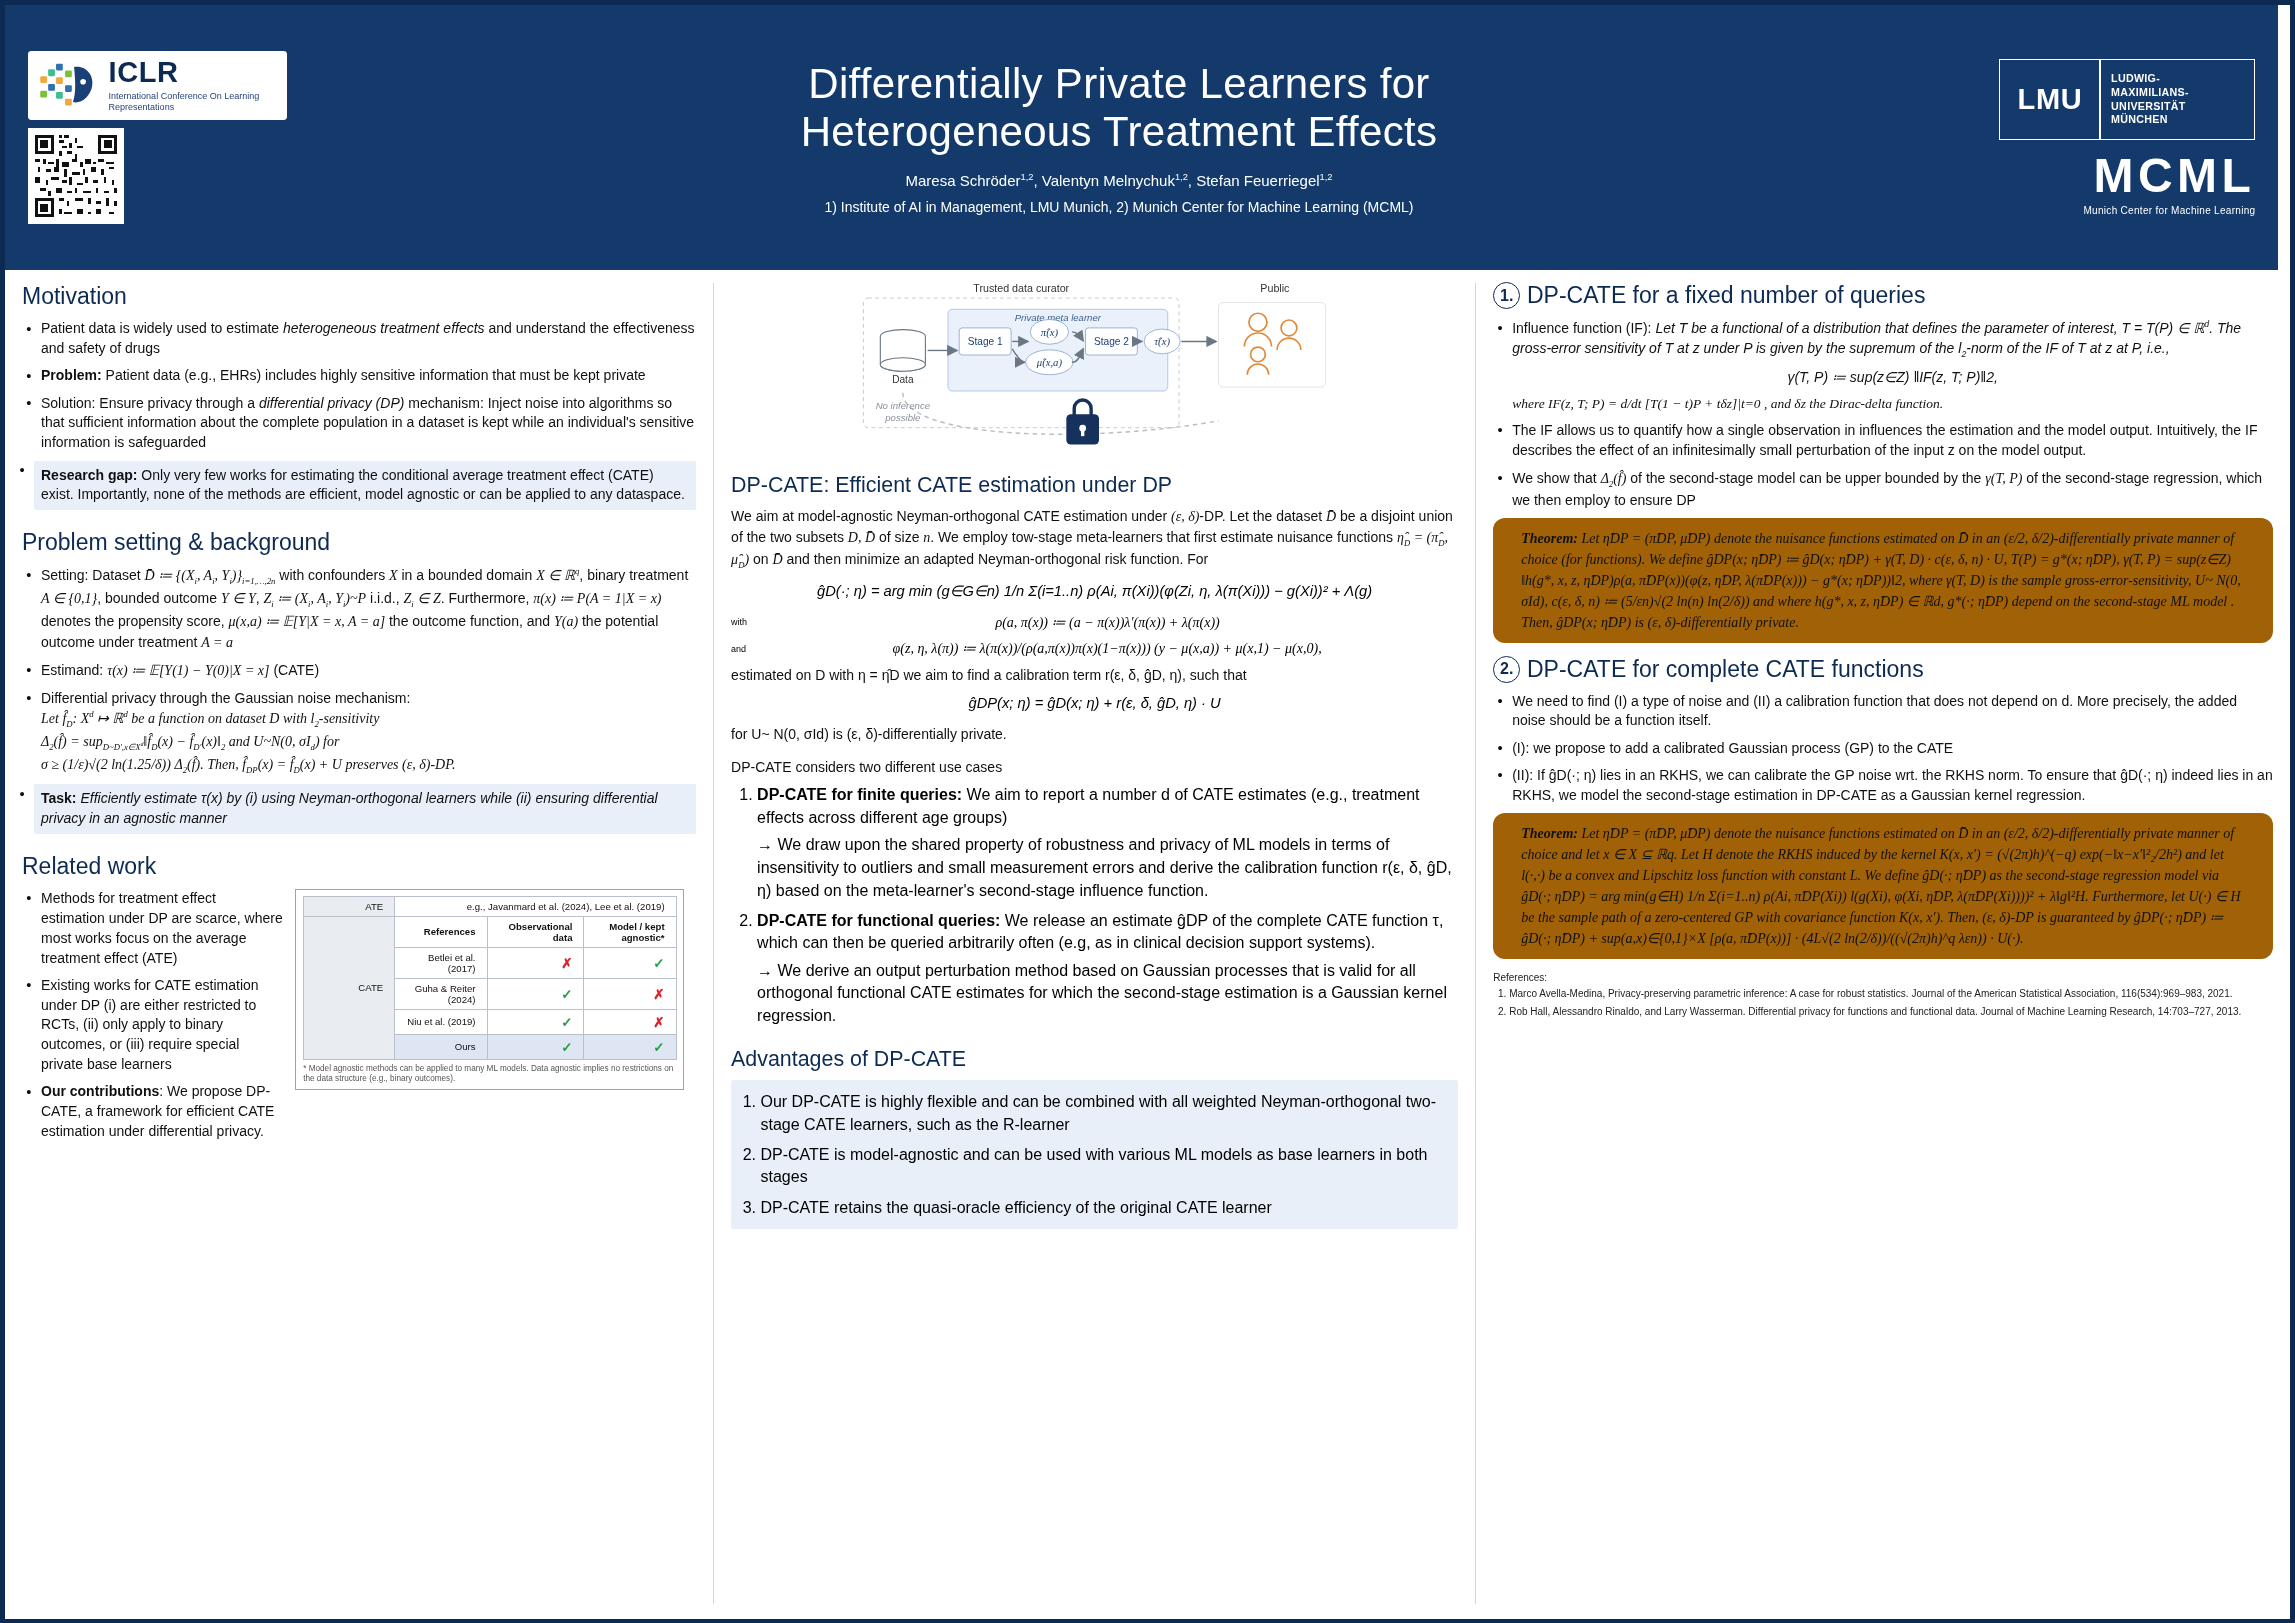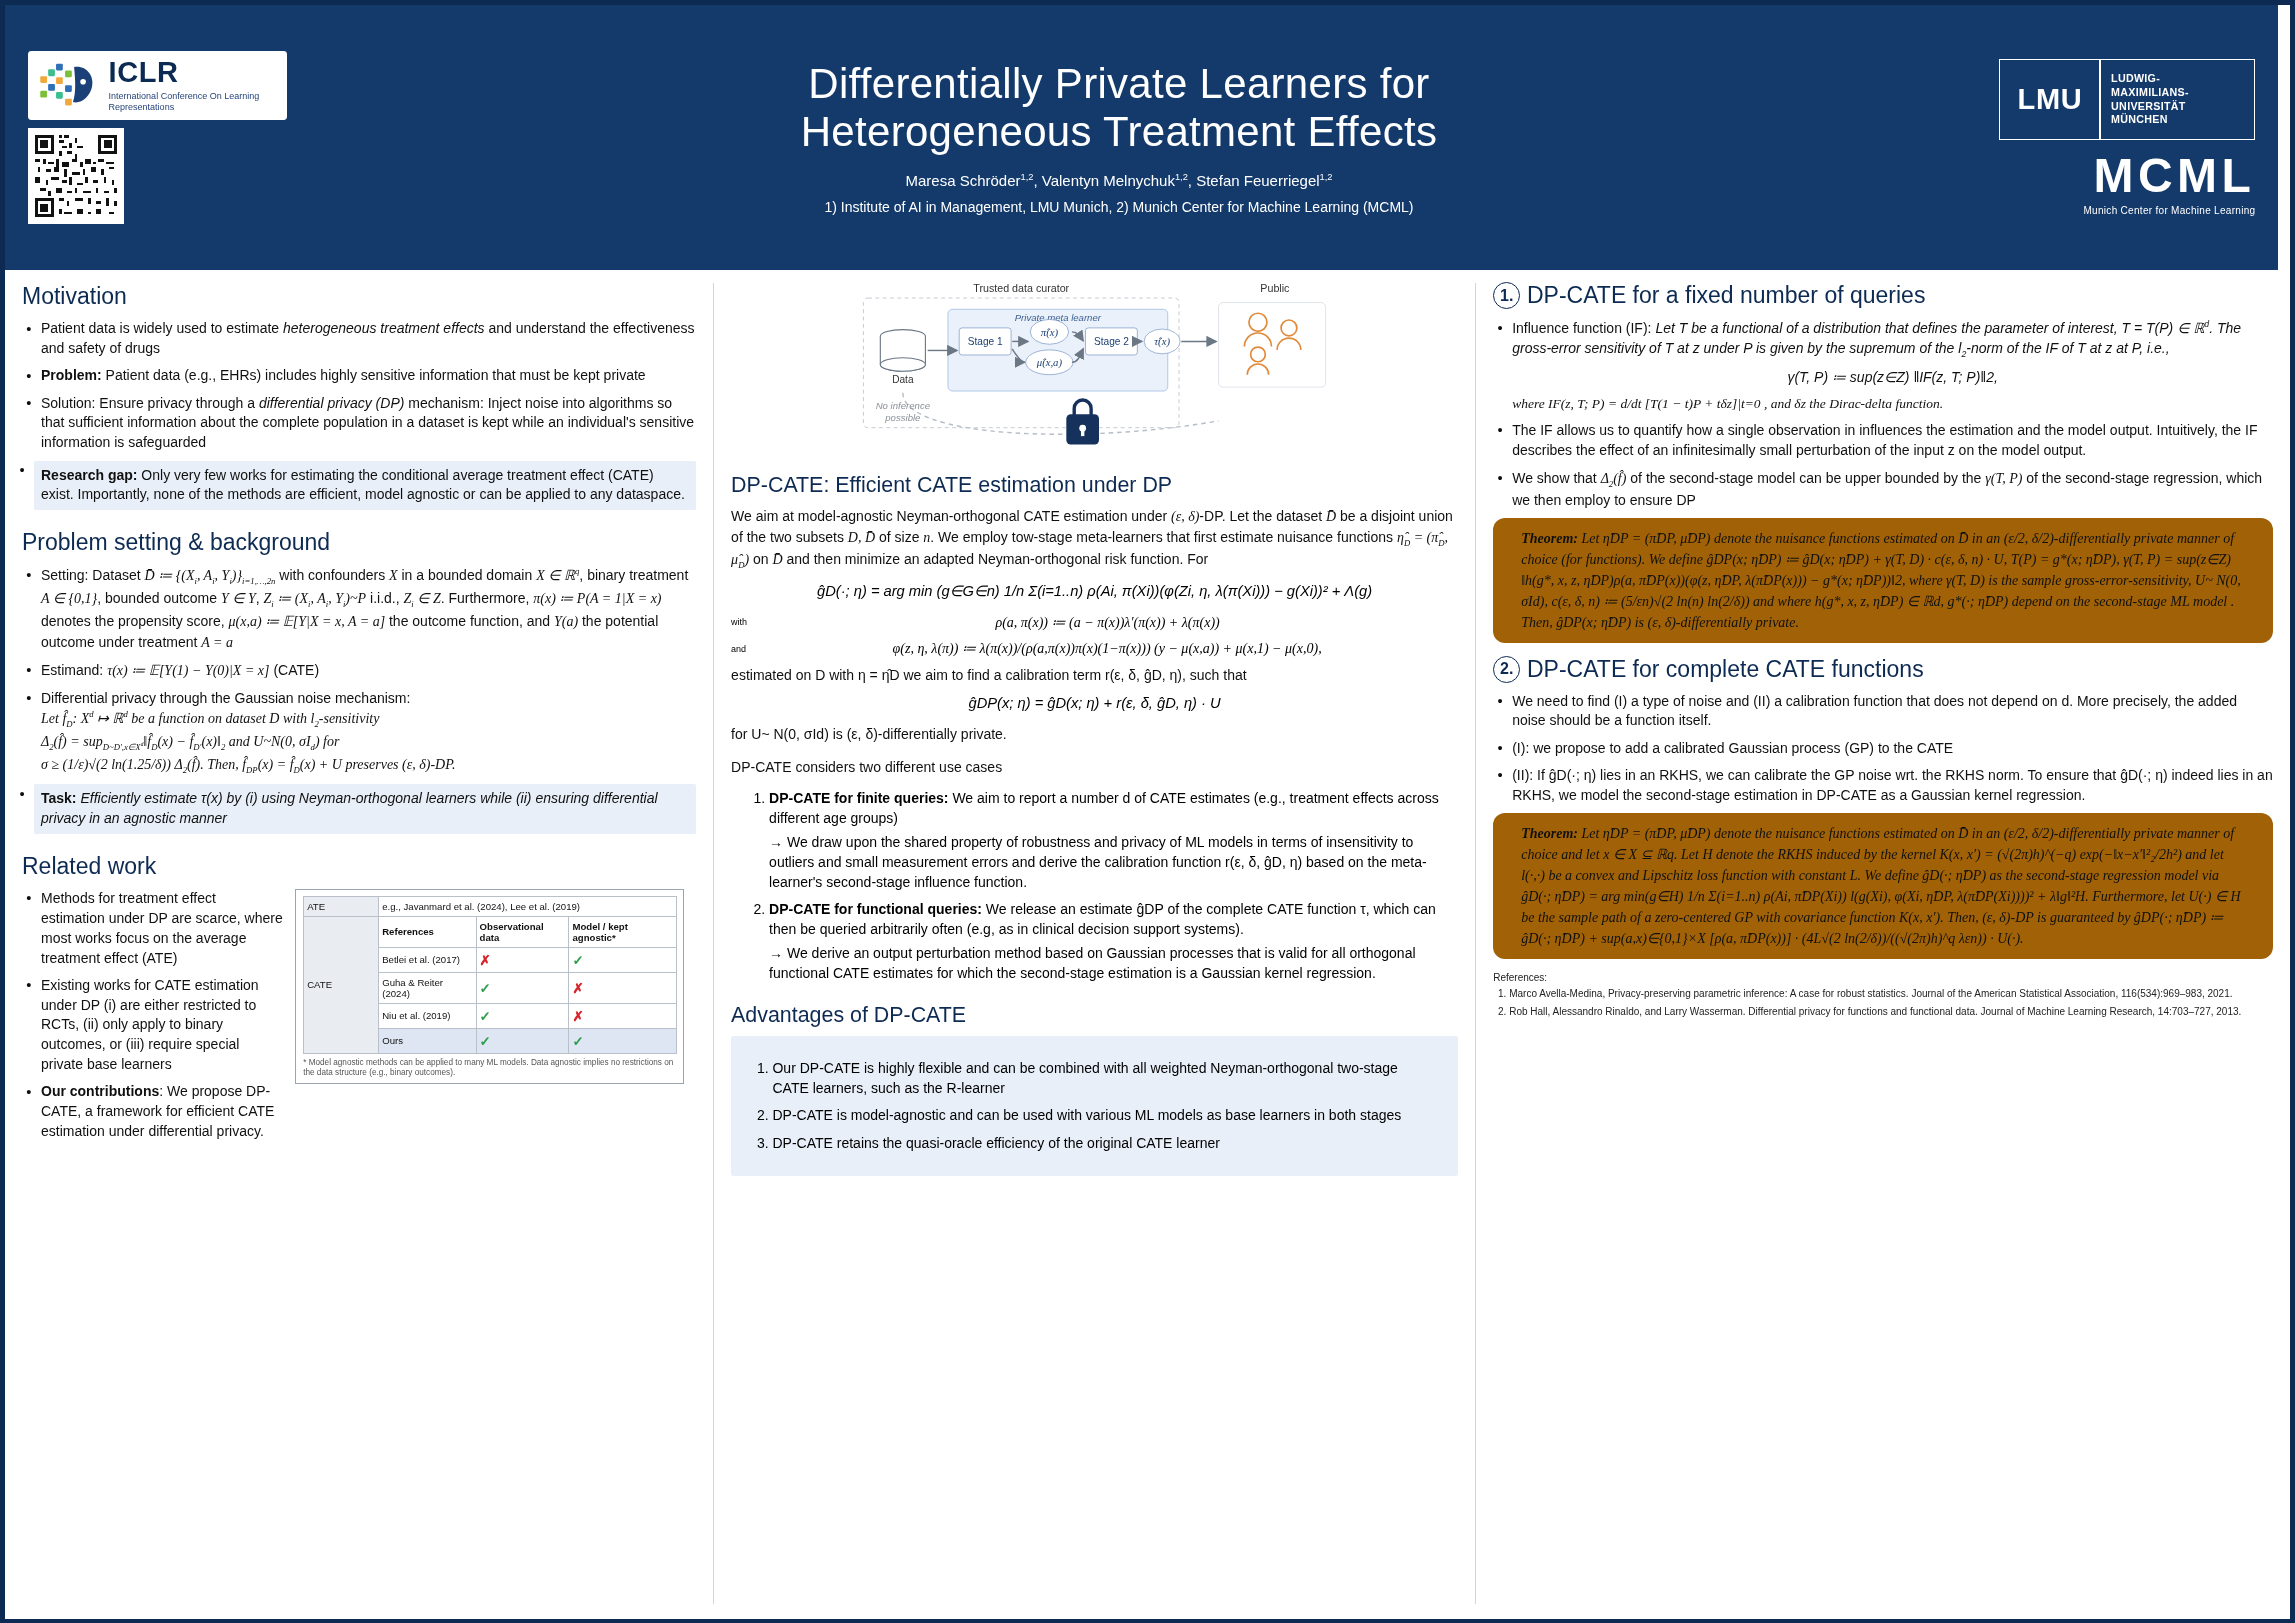--- a/index.html
+++ b/index.html
@@ -258,23 +258,23 @@
     padding: 10px 28px;
     font-family: "Liberation Serif", serif;
     font-size: 14px;
     line-height: 1.5;
     font-style: italic;
     color: #101010;
     margin: 3.4px 0 12.4px 0;
   }
   .theorem .thm-label { font-weight: bold; font-style: italic; }
   ol.num {
-    margin: 12px;
+    margin: 0;
     padding-left: 22.6px;
-    font-size: 14px;
+    font-size: 16px;
     line-height: 1.42;
   }
   ol.num > li { margin-bottom: 7.3px; }
   .adv-box {
     background: #e8eff8;
     border-radius: 2.3px;
     padding: 11.3px 12.4px 10px 6.8px;
   }
   .refs {
     font-size: 10px;
@@ -289,22 +289,22 @@
     border: 0.6px solid #9aa4b2;
     background: #fff;
     width: 389px;
     padding: 5.6px 6.8px 4.5px 6.8px;
     box-sizing: border-box;
     font-size: 9.6px;
   }
   .tbl-fig table { border-collapse: collapse; width: 100%; }
   .tbl-fig td, .tbl-fig th {
     border: 0.6px solid #b9c0ca;
-    padding: 4px 3px;
-    text-align: left;
+    padding: 4px 11px;
+    text-align: right;
     font-size: 9.6px;
     color: #111;
   }
   .tbl-fig .lab {
     background: #e9ecf1;
     font-weight: normal;
     width: 68px;
   }
   .tick { color: #2e9e4f; font-size: 13.5px; font-weight: bold; }
   .cross { color: #d8232a; font-size: 13.5px; font-weight: bold; }

